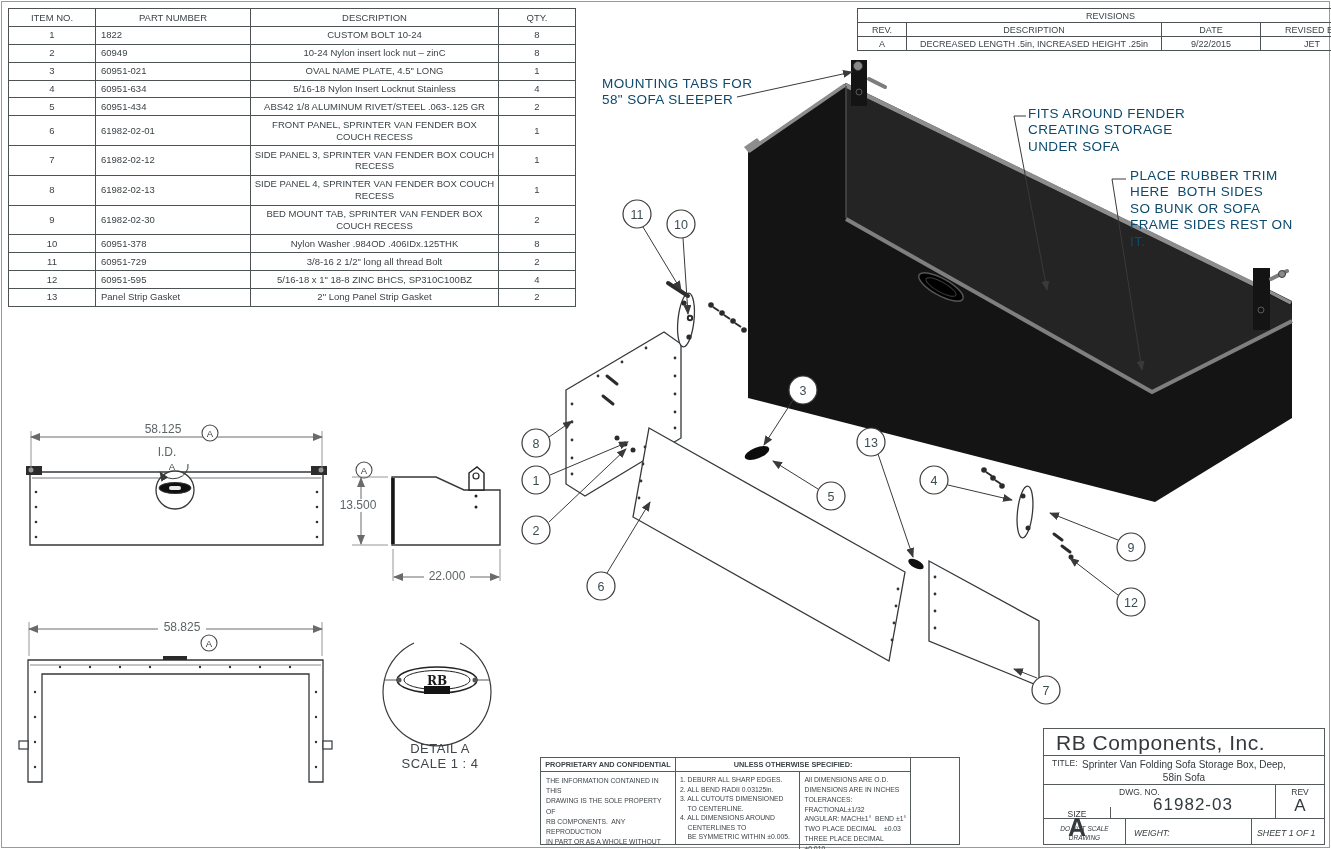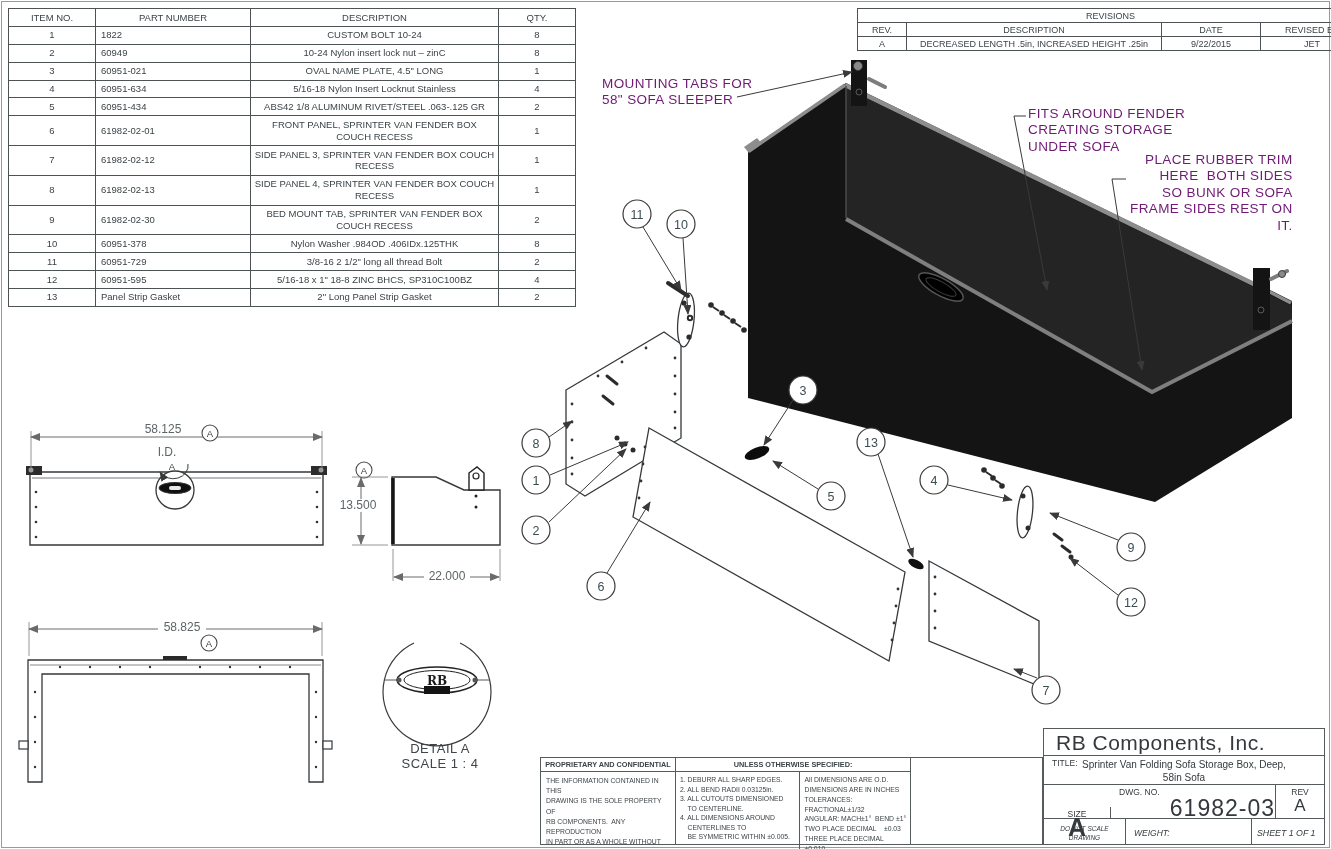--- a/index.html
+++ b/index.html
@@ -21,24 +21,24 @@
   .bom td.c1{text-align:left;padding-left:5px;}
 
   
   .rev{position:absolute;left:809px;top:8px;width:506px;margin-left:48px;}
   .rev table{border-collapse:collapse;width:100%;table-layout:fixed;}
   .rev th,.rev td{border:1px solid #4d5254;font-size:9px;font-weight:normal;
                   padding:1.5px 2px;text-align:center;color:#3b4347;}
 
   
   .ann{position:absolute;font-size:13.5px;line-height:1.22;letter-spacing:.4px;
-       color:#701a75;white-space:pre-wrap;}
+       color:#0c4a6e;white-space:pre-wrap;}
 
   
-  .band{position:absolute;left:540px;top:757px;width:503px;height:88px;border:1px solid #555a5c;
+  .band{position:absolute;left:540px;top:757px;width:420px;height:88px;border:1px solid #555a5c;
         display:flex;box-sizing:border-box;font-size:6.8px;color:#3b4347;}
   .band .col{box-sizing:border-box;border-right:1px solid #555a5c;display:flex;flex-direction:column;}
   .band .hdr{border-bottom:1px solid #555a5c;text-align:center;font-weight:bold;font-size:7.3px;
              padding:2px 1px;flex:0 0 auto;}
   .prew{white-space:pre-wrap;}
   .band .ptext{padding:4px 5px;line-height:1.5;}
   .uosrow{display:flex;flex:1;}
   .uosrow .notes{width:125px;border-right:1px solid #555a5c;padding:3px 2px 0 4px;line-height:1.4;box-sizing:border-box;}
   .uosrow .tol{width:110px;padding:3px 2px 0 4px;line-height:1.45;box-sizing:border-box;}
   .midcol{width:133px;}
@@ -61,21 +61,21 @@
   .titlerow{height:29px;position:relative;}
   .titlerow .tl{position:absolute;left:8px;top:2px;font-size:8.5px;}
   .titlerow .tt{text-align:center;font-size:10px;line-height:1.25;padding-top:3px;white-space:pre-line;}
   .sizerow{height:34px;display:flex;}
   .sizerow .cell{box-sizing:border-box;position:relative;}
   .sizerow .lbl{position:absolute;left:0;right:0;top:2px;font-size:8.5px;}
   .cell.size{width:67px;border-right:1px solid #555a5c;text-align:center;margin-top:22px;}
   .cell.size .big{font-size:25px;font-weight:bold;margin-top:6px;}
   .cell.dwg{flex:1;border-right:1px solid #555a5c;text-align:center;}
   .cell.dwg .lbl{text-align:left;padding-left:8px;}
-  .cell.dwg .no{font-size:23px;letter-spacing:1px;margin-top:10px;text-align:right;}
+  .cell.dwg .no{font-size:17px;letter-spacing:1px;margin-top:10px;}
   .cell.rv{width:48px;text-align:center;}
   .cell.rv .rvv{font-size:17px;margin-top:11px;}
   .botrow{height:27px;display:flex;border-bottom:none !important;}
   .botrow .cell{box-sizing:border-box;font-style:italic;}
   .botrow .dns{width:82px;border-right:1px solid #555a5c;font-size:6.5px;text-align:center;
                padding-top:5px;white-space:pre-line;line-height:1.4;}
   .botrow .wt{flex:1;border-right:1px solid #555a5c;font-size:8.5px;padding:9px 0 0 8px;}
   .botrow .sh{width:72px;font-size:8.8px;padding:9px 0 0 5px;}
 </style>
 </head>
@@ -501,21 +501,21 @@
       </tr>
     </tbody>
       </table>
   </div>
 
   <div class="ann" style="left:602px;top:76px;">MOUNTING TABS FOR
 58" SOFA SLEEPER</div>
   <div class="ann" style="left:1028px;top:106px;">FITS AROUND FENDER
 CREATING STORAGE
 UNDER SOFA</div>
-  <div class="ann" style="left:1130px;top:152px;text-align:right;">PLACE RUBBER TRIM
+  <div class="ann" style="left:1130px;top:168px;">PLACE RUBBER TRIM
 HERE  BOTH SIDES
 SO BUNK OR SOFA
 FRAME SIDES REST ON
 IT.</div>
 
   <div class="band">
     <div class="col" style="width:135px;">
       <div class="hdr">PROPRIETARY AND CONFIDENTIAL</div>
       <div class="ptext prew">THE INFORMATION CONTAINED IN THIS
 DRAWING IS THE SOLE PROPERTY OF

